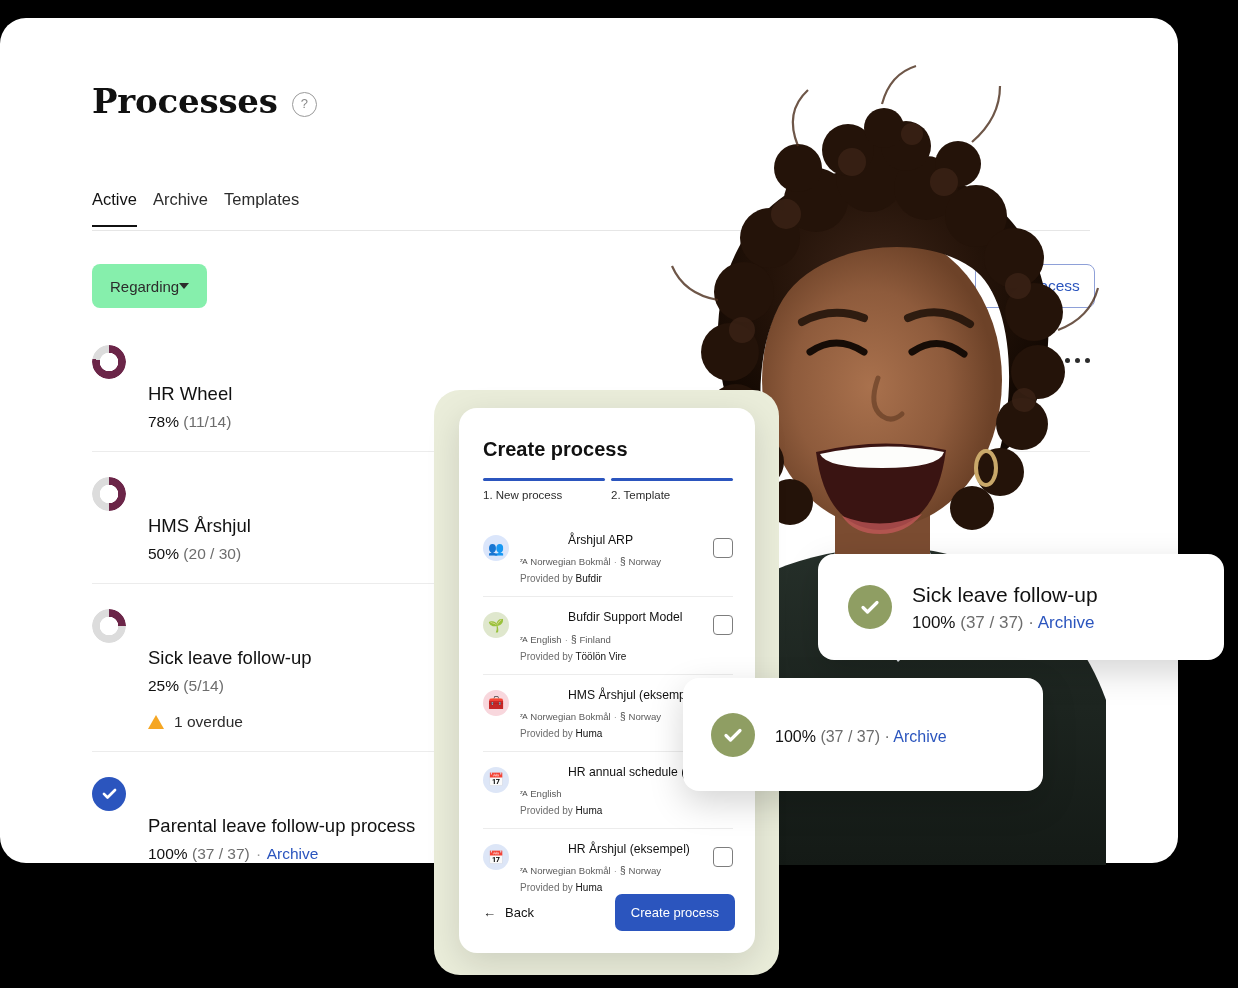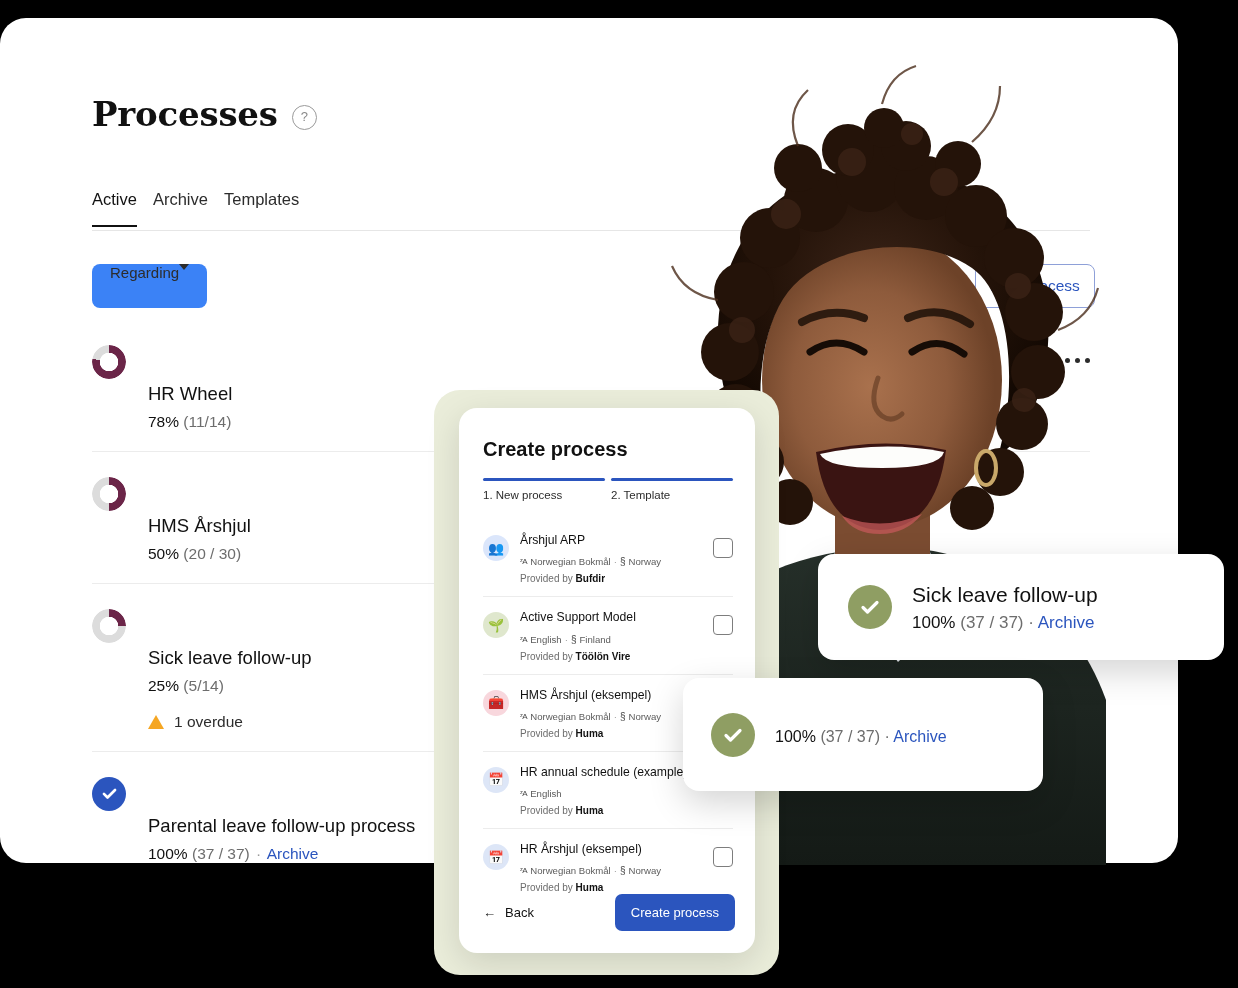--- a/index.html
+++ b/index.html
@@ -8,41 +8,41 @@
     font-family:"Liberation Sans","DejaVu Sans",sans-serif;
     -webkit-font-smoothing:antialiased;
   }
 
   
   #app-card{
     position:absolute;left:0;top:18px;width:1178px;height:845px;
     background:#fff;border-radius:26px;overflow:hidden;
   }
 
-  .page-title-row{position:absolute;left:92px;top:76px;display:flex;align-items:center;gap:14px;}
+  .page-title-row{position:absolute;left:92px;top:63px;display:flex;align-items:center;gap:14px;}
   .page-title{
     font-family:"DejaVu Serif","Liberation Serif",serif;
     font-size:34px;font-weight:700;color:#111;letter-spacing:-.2px;
   }
   .help-icon{
     width:23px;height:23px;border-radius:50%;border:1.6px solid #9a9a9a;
     color:#8a8a8a;font-size:13px;line-height:21px;text-align:center;
     font-family:"Liberation Sans",sans-serif;margin-top:7px;
   }
 
   
   .tabs{position:absolute;left:92px;top:172px;display:flex;gap:16px;}
   .tab{font-size:16.5px;color:#2c2c2c;padding-bottom:16px;cursor:pointer;white-space:nowrap;}
   .tab.active{color:#111;border-bottom:2.5px solid #111;}
   .tabs-rule{position:absolute;left:92px;top:212px;width:998px;height:1px;background:#e6e6e6;}
 
   
   .filter-chip{
-    position:absolute;left:92px;top:246px;height:44px;background:#3b82f6;
-    border-radius:8px;display:flex;padding:0 18px;
+    position:absolute;left:92px;top:246px;height:44px;background:#86efac;
+    border-radius:8px;display:flex;align-items:center;padding:0 18px;
     font-size:15px;color:#2c2c2c;cursor:pointer;
   }
   .caret{width:0;height:0;border-left:5px solid transparent;border-right:5px solid transparent;border-top:6px solid #2c2c2c;}
   .new-process-btn{
     position:absolute;left:975px;top:246px;width:120px;height:44px;
     border:1.4px solid #8ea0d8;border-radius:8px;background:#fff;
     color:#2b55be;font-size:15.5px;display:flex;align-items:center;justify-content:center;
     cursor:pointer;box-sizing:border-box;
   }
 
@@ -87,24 +87,24 @@
   .steps{position:absolute;left:24px;top:70px;width:250px;display:flex;gap:6px;}
   .step{flex:1;}
   .step-bar{height:3.4px;background:#2b55be;border-radius:2px;}
   .step-label{margin-top:8px;font-size:11.5px;color:#2c2c2c;}
 
   .tpl-list{position:absolute;left:24px;top:112px;width:250px;}
   .tpl-row{display:flex;align-items:flex-start;gap:11px;padding:13px 0 12px 0;border-bottom:1px solid #ececec;}
   .tpl-row:last-child{border-bottom:none;}
   .tpl-ico{width:26px;height:26px;border-radius:50%;flex:none;display:flex;align-items:center;justify-content:center;font-size:13px;margin-top:2px;}
   .tpl-body{flex:1;min-width:0;}
-  .tpl-name{font-size:12.2px;color:#111;line-height:1.25;white-space:nowrap;}
+  .tpl-name{font-size:12.2px;color:#111;line-height:1.25;white-space:nowrap;margin-left:48px;}
   .tpl-meta{font-size:9.6px;color:#5c5c5c;margin-top:8px;display:flex;align-items:center;gap:3px;white-space:nowrap;}
   .tpl-prov{font-size:10px;color:#6d6d6d;margin-top:6px;white-space:nowrap;}
-  .tpl-prov b{color:#111;font-weight:700;}
+  .tpl-prov b{color:#111;font-weight:400;}
   .glyph-lang{font-size:8px;color:#444;letter-spacing:-.5px;}
   .glyph-sec{font-size:10px;color:#444;}
   .dotsep{color:#9a9a9a;}
   .tpl-check{
     width:18px;height:18px;border:1.5px solid #7d7d7d;border-radius:4px;flex:none;
     margin-top:5px;background:#fff;cursor:pointer;
   }
   .modal-footer{position:absolute;left:24px;right:20px;bottom:22px;display:flex;align-items:center;justify-content:space-between;}
   .back-btn{display:flex;align-items:center;gap:9px;font-size:13px;color:#111;cursor:pointer;}
   .create-btn{
@@ -321,21 +321,21 @@
             <span class="glyph-sec">§</span>
             <span>Norway</span>
           </div>
           <div class="tpl-prov"><span>Provided by</span> <b>Bufdir</b></div>
         </div>
         <div class="tpl-check"></div>
       </div>
       <div class="tpl-row">
         <div class="tpl-ico" style="background: rgb(223, 231, 205);">🌱</div>
         <div class="tpl-body">
-          <div class="tpl-name">Active Support Model</div>
+          <div class="tpl-name">Bufdir Support Model</div>
           <div class="tpl-meta">
             <span class="glyph-lang">ᶻA</span>
             <span>English</span>
             <span class="dotsep">·</span>
             <span class="glyph-sec">§</span>
             <span>Finland</span>
           </div>
           <div class="tpl-prov"><span>Provided by</span> <b>Töölön Vire</b></div>
         </div>
         <div class="tpl-check"></div>

